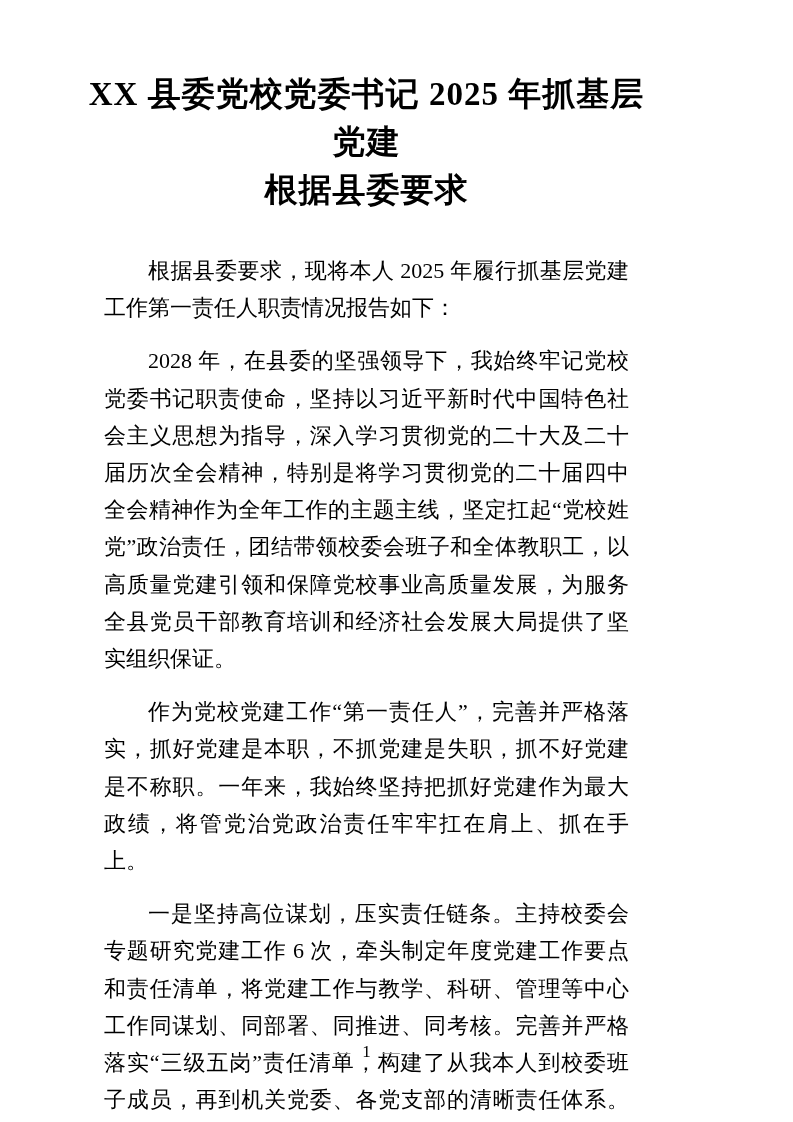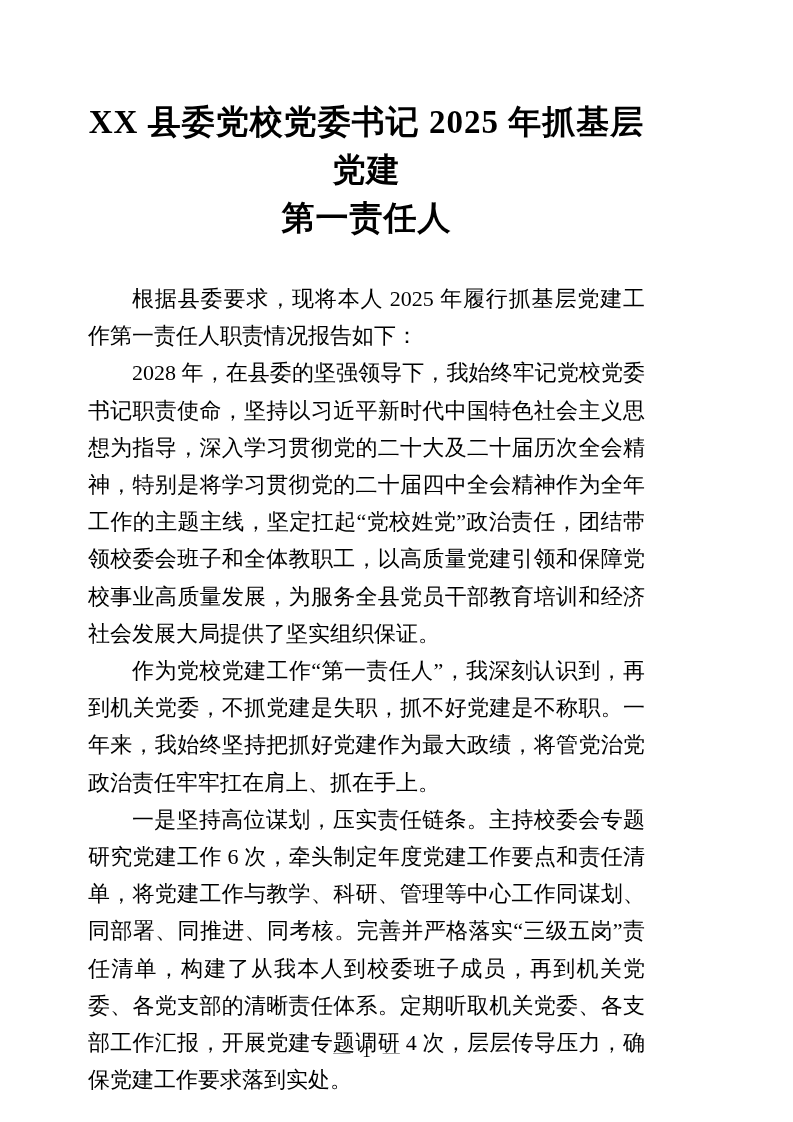--- a/index.html
+++ b/index.html
@@ -15,35 +15,35 @@
     width: 793px;
     height: 1122px;
     overflow: hidden;
   }
   .page {
     position: relative;
     width: 733px;
     height: 1122px;
     background: var(--page-bg);
     color: var(--text-color);
-    padding: 98px 88px 0 88px;
+    padding: 70px 88px 0 88px;
     font-family: "Liberation Serif", "DejaVu Serif", serif;
   }
   .doc-title {
     margin: 0 0 38px 0;
     text-align: center;
     font-size: 33px;
     line-height: 48px;
     font-weight: bold;
     letter-spacing: 1px;
     font-family: "Liberation Serif", "DejaVu Serif", serif;
   }
   .title-line { display: block; }
   .doc-body p {
-    margin: 0;
+    margin: 16px;
     font-size: 22px;
     line-height: 37.2px;
     text-align: justify;
     text-justify: inter-ideograph;
     text-indent: 2em;
     font-family: "Liberation Serif", "DejaVu Serif", serif;
   }
   .doc-body p.section-heading {
     font-weight: bold;
     font-family: "Liberation Sans", "DejaVu Sans", sans-serif;
@@ -68,27 +68,27 @@
     margin: 0 12px;
   }
 </style>
 </head>
 <body>
 
 <div class="page">
 
   <h1 class="doc-title">
     <span class="title-line">XX 县委党校党委书记 2025 年抓基层党建</span>
-    <span class="title-line">第一责任人</span>
+    <span class="title-line">根据县委要求</span>
   </h1>
 
   <div class="doc-body">
       <p class="body-paragraph">根据县委要求，现将本人 2025 年履行抓基层党建工作第一责任人职责情况报告如下：</p>
       <p class="body-paragraph">2028 年，在县委的坚强领导下，我始终牢记党校党委书记职责使命，坚持以习近平新时代中国特色社会主义思想为指导，深入学习贯彻党的二十大及二十届历次全会精神，特别是将学习贯彻党的二十届四中全会精神作为全年工作的主题主线，坚定扛起“党校姓党”政治责任，团结带领校委会班子和全体教职工，以高质量党建引领和保障党校事业高质量发展，为服务全县党员干部教育培训和经济社会发展大局提供了坚实组织保证。</p>
-      <p class="body-paragraph">作为党校党建工作“第一责任人”，我深刻认识到，再到机关党委，不抓党建是失职，抓不好党建是不称职。一年来，我始终坚持把抓好党建作为最大政绩，将管党治党政治责任牢牢扛在肩上、抓在手上。</p>
+      <p class="body-paragraph">作为党校党建工作“第一责任人”，完善并严格落实，抓好党建是本职，不抓党建是失职，抓不好党建是不称职。一年来，我始终坚持把抓好党建作为最大政绩，将管党治党政治责任牢牢扛在肩上、抓在手上。</p>
       <p class="body-paragraph"><span class="bold-lead">一是</span><span>坚持高位谋划，压实责任链条。主持校委会专题研究党建工作 6 次，牵头制定年度党建工作要点和责任清单，将党建工作与教学、科研、管理等中心工作同谋划、同部署、同推进、同考核。完善并严格落实“三级五岗”责任清单，构建了从我本人到校委班子成员，再到机关党委、各党支部的清晰责任体系。定期听取机关党委、各支部工作汇报，开展党建专题调研 4 次，层层传导压力，确保党建工作要求落到实处。</span></p>
     </div>
 
   <div class="page-footer">
     <span class="footer-dash">—</span><span class="footer-page-num">1</span><span class="footer-dash">—</span>
   </div>
 
 </div>
 
 </body></html>

